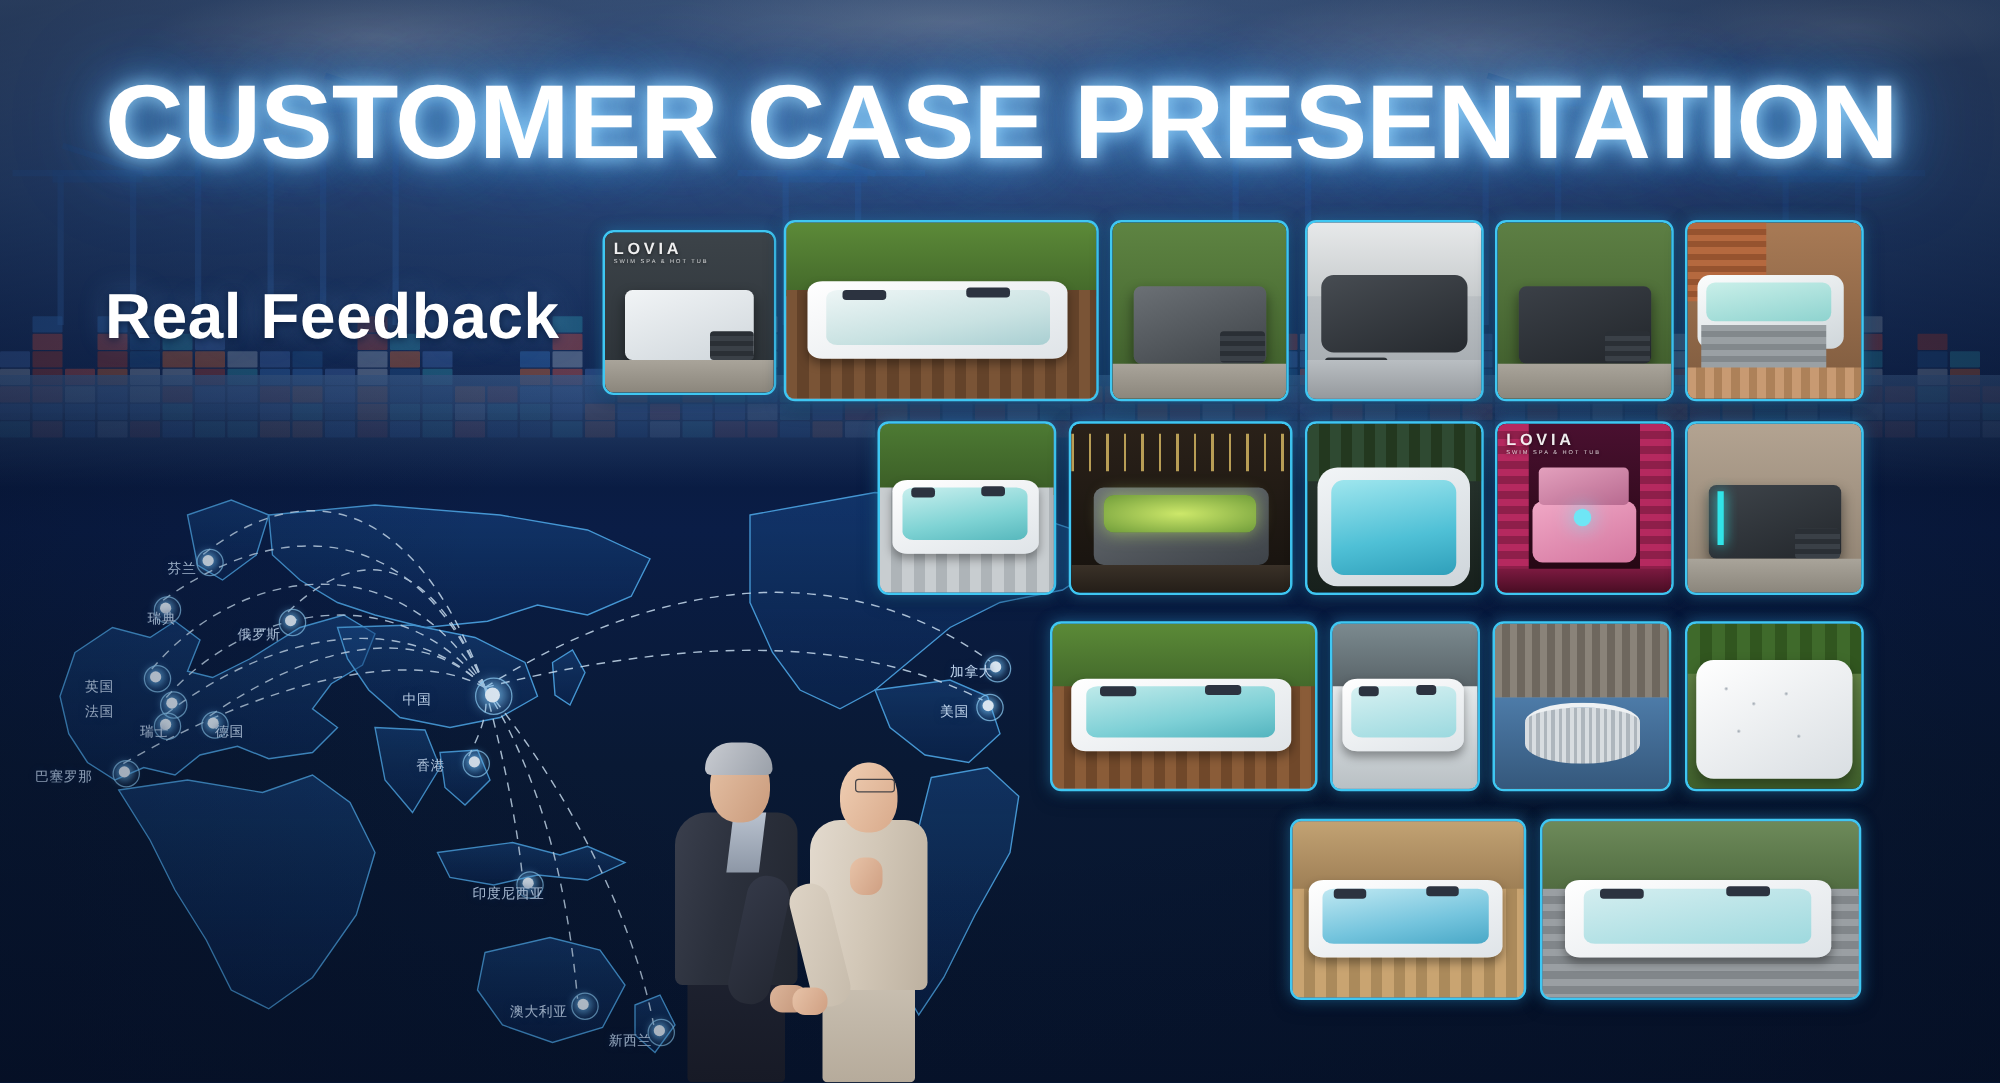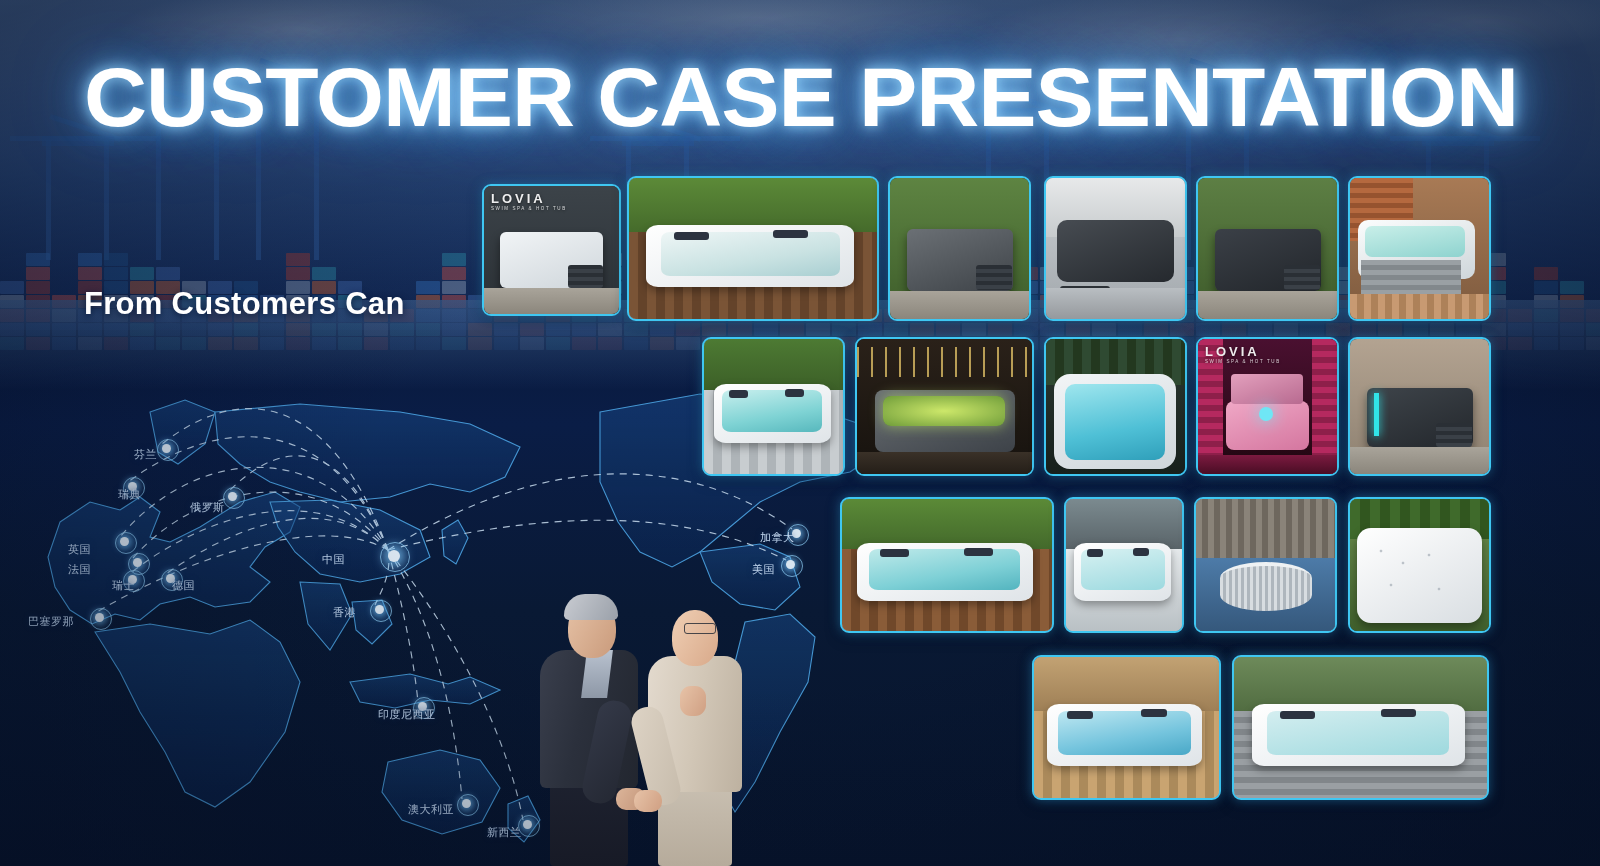--- a/index.html
+++ b/index.html
@@ -617,21 +617,21 @@
       <div class="head" style="left:40px;bottom:200px;width:46px;height:56px;
                   background:linear-gradient(120deg,#f0cfb4,#d8a98a);"></div>
       <div class="hair" style="left:28px;bottom:196px;width:72px;height:76px;border-radius:36px 36px 30px 30px;
                   background:linear-gradient(140deg,#8a5535,#6d3f26);z-index:-1;"></div>
       <div style="position:absolute;left:52px;bottom:232px;width:30px;height:9px;
                   border:1.4px solid #2a2f38;border-radius:3px;opacity:.85;"></div>
     </div>
   </div>
 
   <div class="title">CUSTOMER CASE PRESENTATION</div>
-  <div class="sub2">From Customers Can</div>
+  <div class="sub1">Real Feedback</div>
 
   <div id="gallery">
       <div class="tile" style="left: 482px; top: 184px; width: 135px; height: 128px;">
         <div class="ph" style="background:linear-gradient(180deg,#3c4349,#2b3136);"></div>
         <div style="position:absolute;left:16px;top:46px;width:103px;height:56px;background:linear-gradient(160deg,#f1f4f6,#cfd6db);border-radius:6px;box-shadow:0 5px 10px rgba(0,0,0,.45);"></div>
         <div style="position:absolute;left:84px;top:79px;width:35px;height:23px;background:repeating-linear-gradient(180deg,#2a2f35 0 4px,#3a4047 4px 8px);border-radius:3px;"></div>
         <div style="position:absolute;left:0;right:0;bottom:0;height:26px;background:linear-gradient(180deg,#a9a49a,#8b867c);"></div>
         <div class="wm"><span>LOVIA</span><small>SWIM SPA &amp; HOT TUB</small></div>
       </div>
       <div class="tile" style="left: 627px; top: 176px; width: 248px; height: 141px;">

